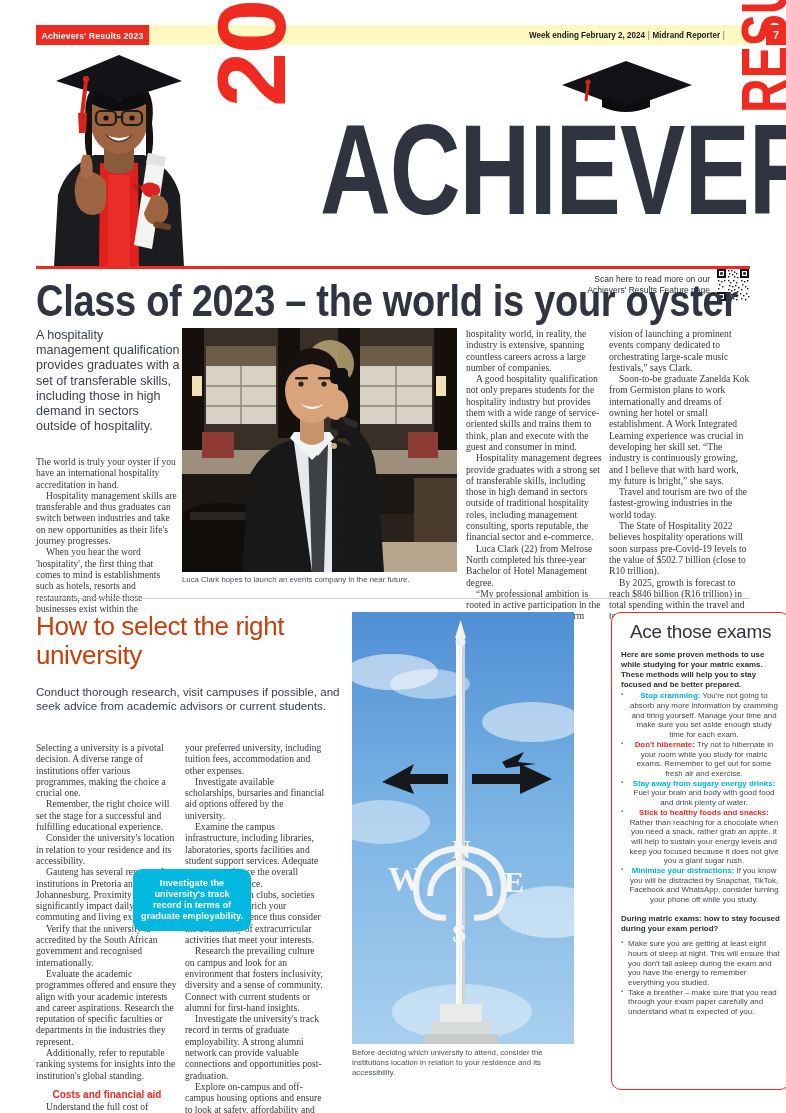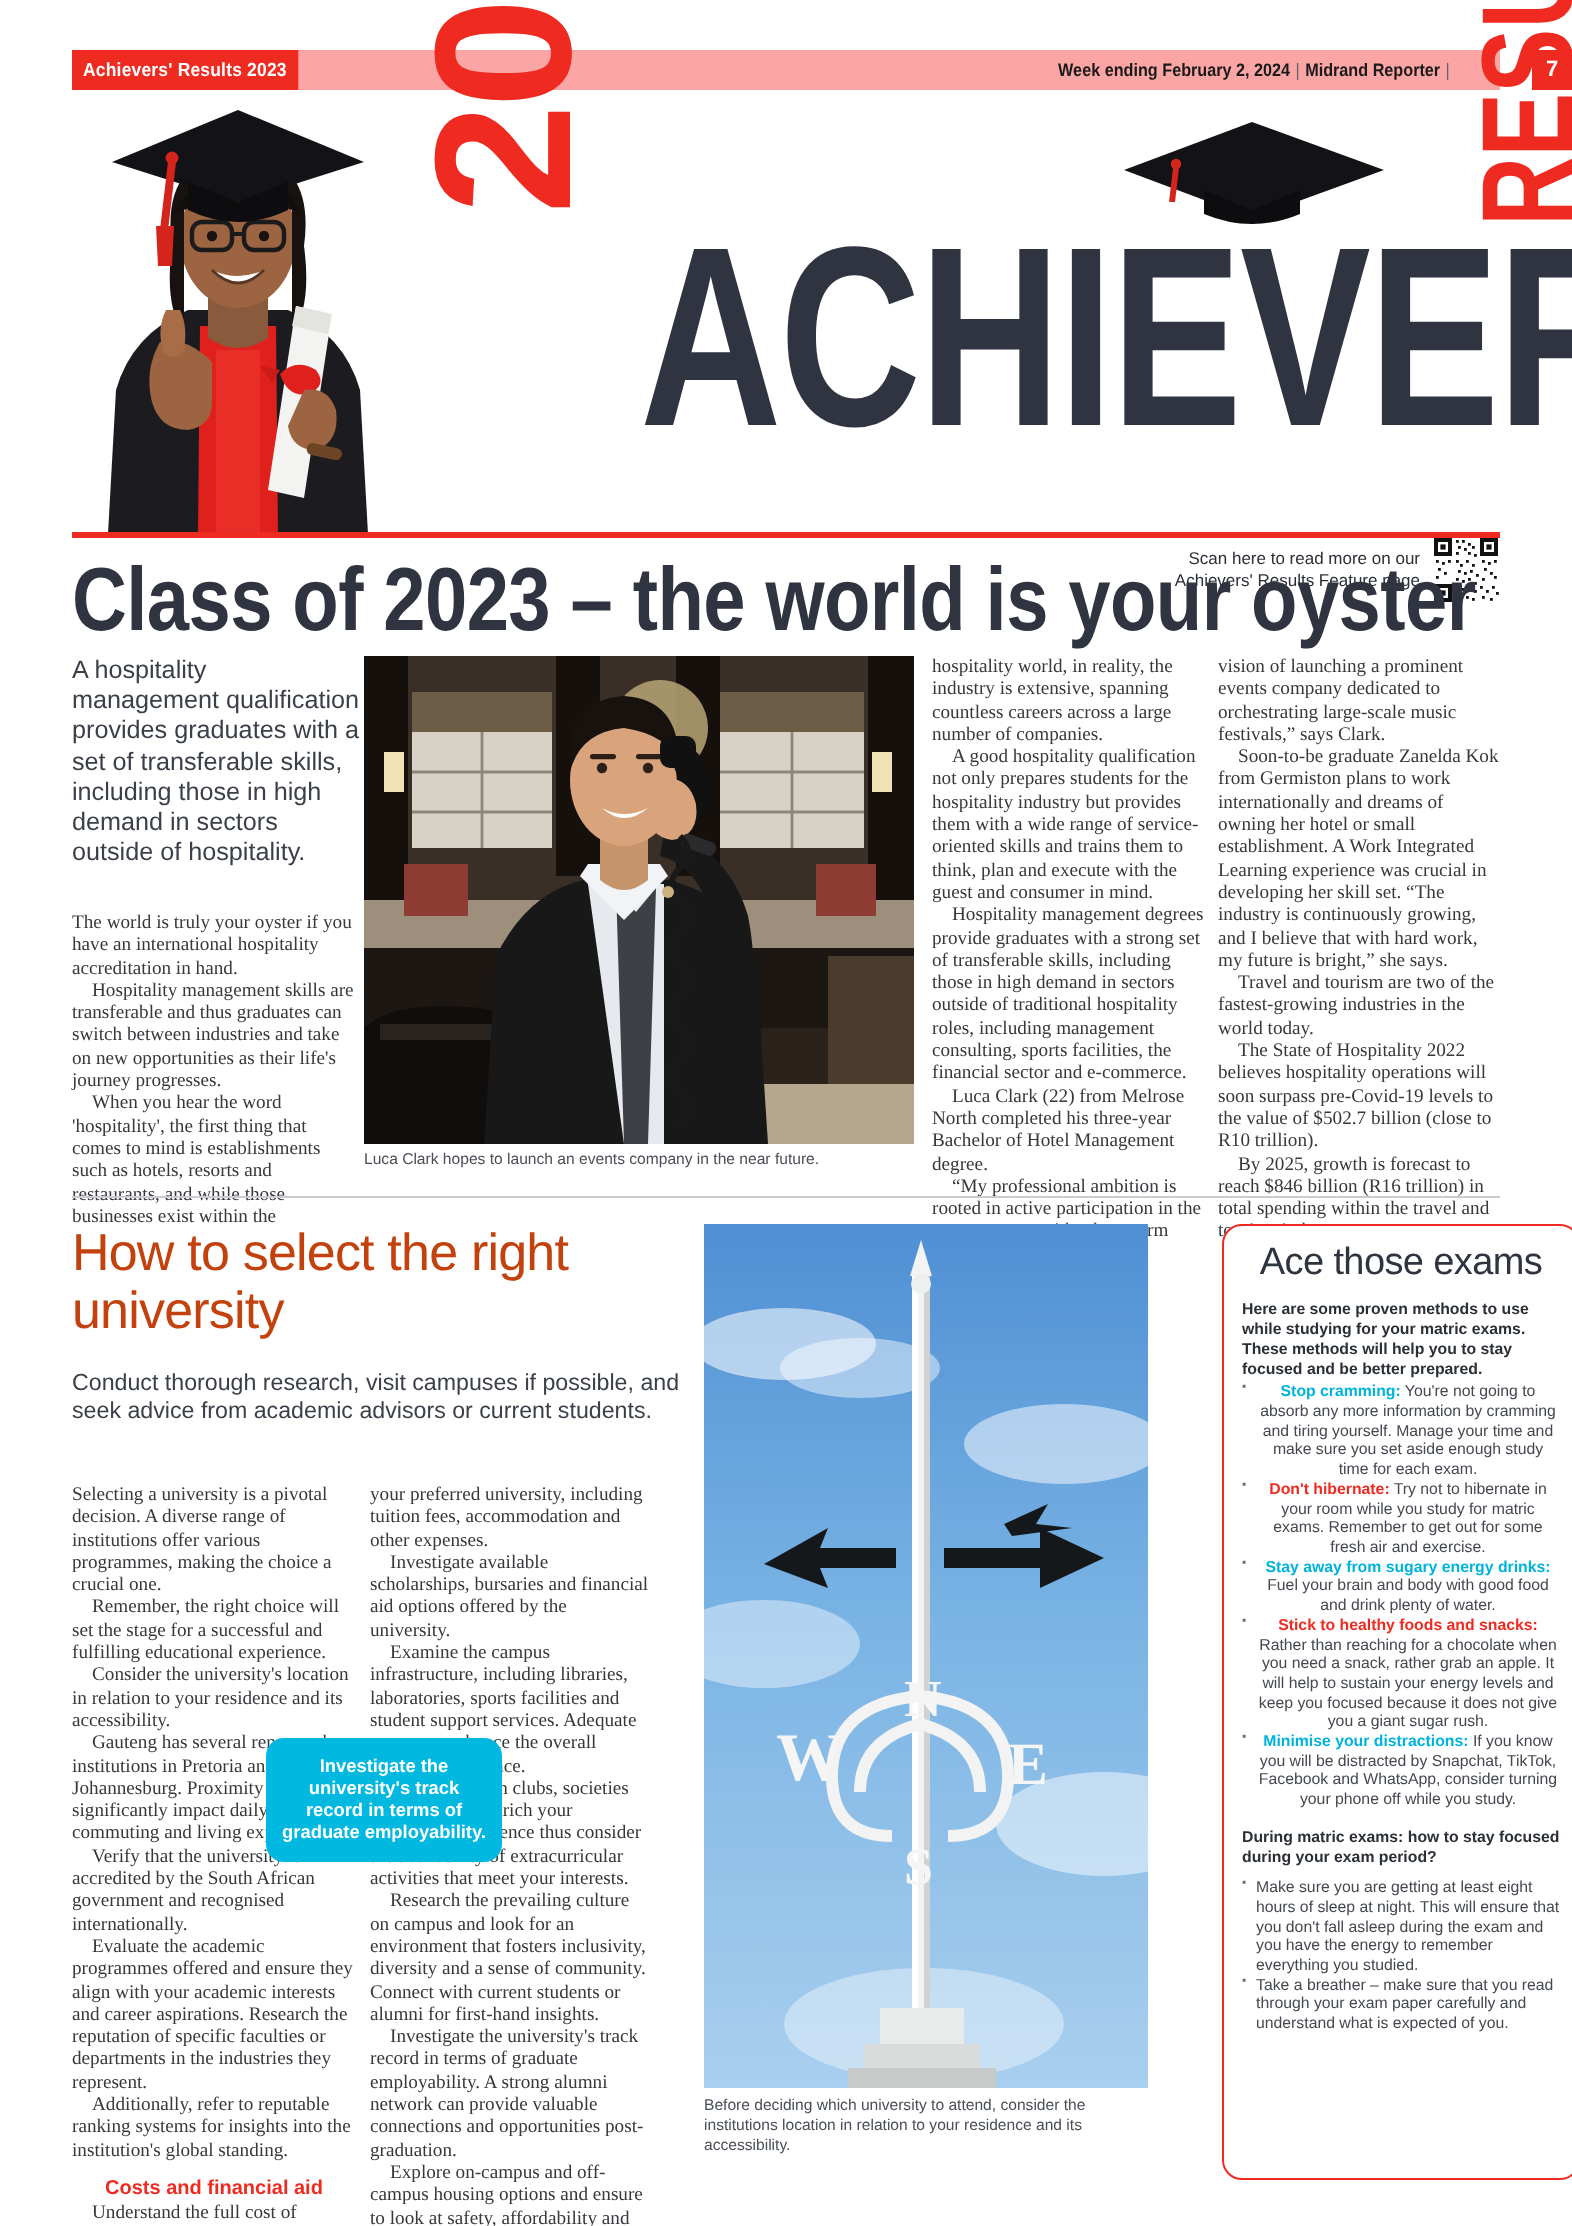--- a/index.html
+++ b/index.html
@@ -10,21 +10,21 @@
     font-family:"Liberation Sans", sans-serif;
     color:#2b2f36;
     overflow:hidden;
     position:relative;
   }
   .page { position:relative; width:786px; height:1113px; background:#fff; }
 
   
   .topbar {
     position:absolute; left:36px; top:25px; width:714px; height:20px;
-    background:#fca5a5; display:flex; align-items:center;
+    background:#fef9c3; display:flex; align-items:center;
   }
   .section-flag {
     position:absolute; left:36px; top:25px; height:20px;
     background:#ef2b21; color:#fff; font-weight:bold;
     font-size:9.5px; letter-spacing:.1px;
     display:flex; align-items:center; padding:0 6px;
     font-family:"Liberation Sans Narrow","Liberation Sans",sans-serif;
     transform:scaleX(.92); transform-origin:left center;
     z-index:4;
   }
@@ -461,21 +461,21 @@
 
         <circle cx="152" cy="118" r="3" fill="#c9b27e"></circle>
       </svg>
     </div>
 
     <div class="cap1">Luca Clark hopes to launch an events company in the near future.</div>
 
     <div class="col-body c3-body">
       <p class="first">hospitality world, in reality, the industry is extensive, spanning countless careers across a large number of companies.</p>
       <p>A good hospitality qualification not only prepares students for the hospitality industry but provides them with a wide range of service-oriented skills and trains them to think, plan and execute with the guest and consumer in mind.</p>
-      <p>Hospitality management degrees provide graduates with a strong set of transferable skills, including those in high demand in sectors outside of traditional hospitality roles, including management consulting, sports facilities, the financial sector and e-commerce.</p>
+      <p>Hospitality management degrees provide graduates with a strong set of transferable skills, including those in high demand in sectors outside of traditional hospitality roles, including management consulting, sports reputable, the financial sector and e-commerce.</p>
       <p>Luca Clark (22) from Melrose North completed his three-year Bachelor of Hotel Management degree.</p>
       <p>“My professional ambition is rooted in active participation in the events sector, with a long-term</p>
     </div>
 
     <div class="col-body c4-body">
       <p class="first">vision of launching a prominent events company dedicated to orchestrating large-scale music festivals,” says Clark.</p>
       <p>Soon-to-be graduate Zanelda Kok from Germiston plans to work internationally and dreams of owning her hotel or small establishment. A Work Integrated Learning experience was crucial in developing her skill set. “The industry is continuously growing, and I believe that with hard work, my future is bright,” she says.</p>
       <p>Travel and tourism are two of the fastest-growing industries in the world today.</p>
       <p>The State of Hospitality 2022 believes hospitality operations will soon surpass pre-Covid-19 levels to the value of $502.7 billion (close to R10 trillion).</p>
       <p>By 2025, growth is forecast to reach $846 billion (R16 trillion) in total spending within the travel and tourism industry.</p>

